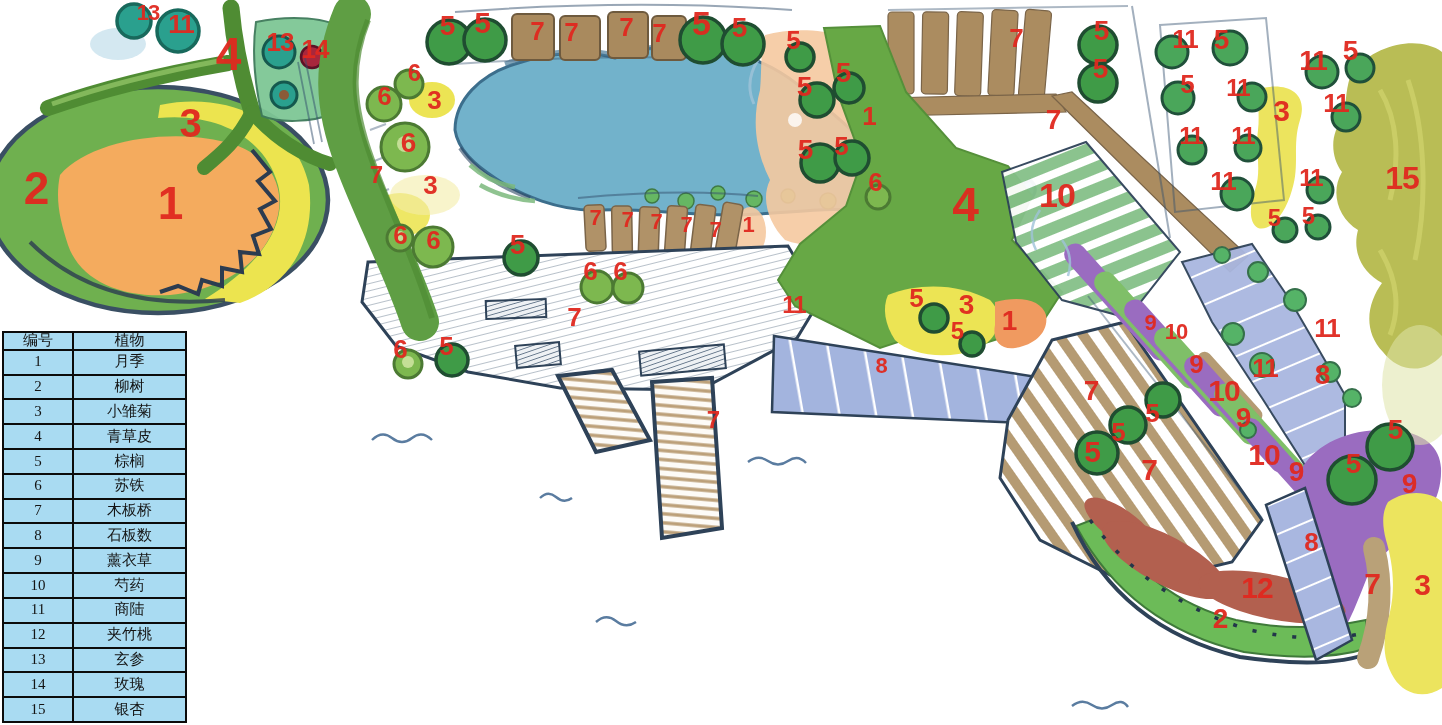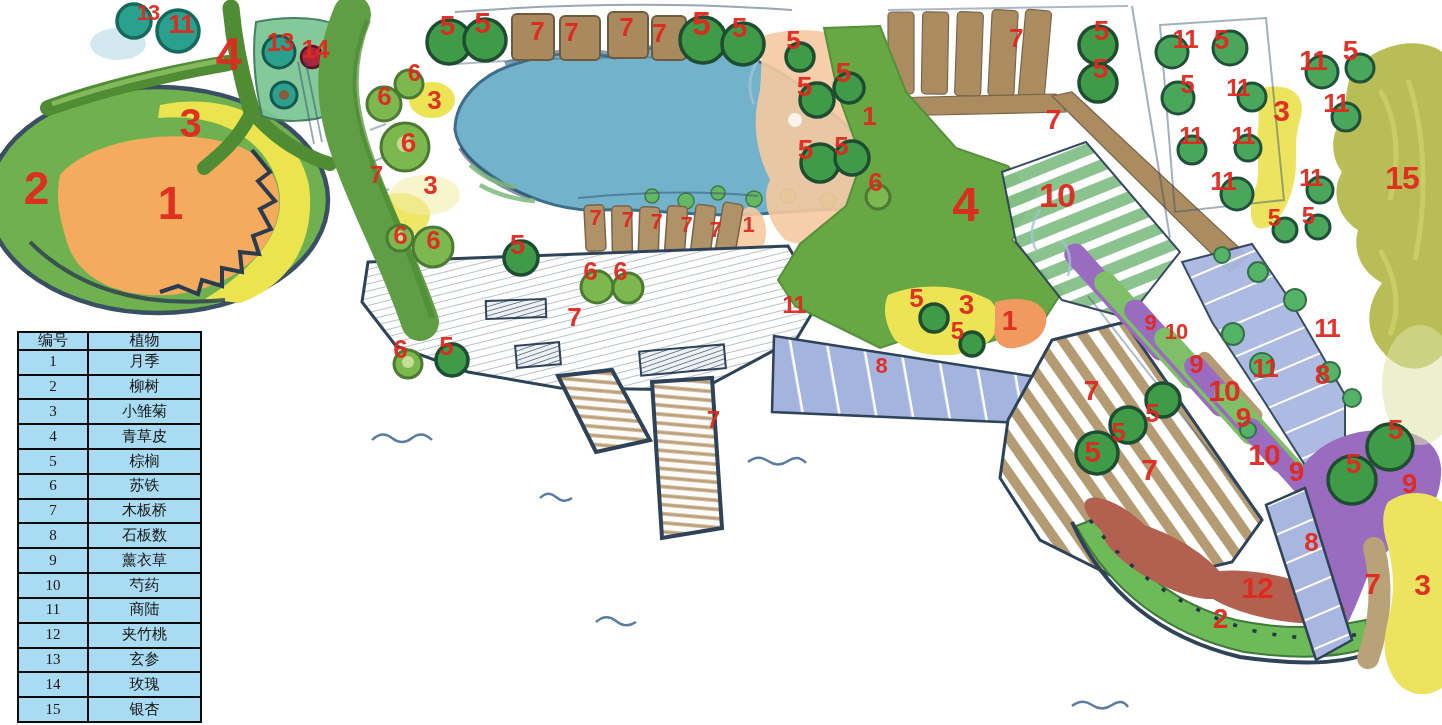--- a/index.html
+++ b/index.html
@@ -9,21 +9,20 @@
   .map-label{
     position:absolute;transform:translate(-50%,-54%);
     font-family:"Liberation Sans",sans-serif;font-weight:bold;line-height:1;
     color:var(--label-red,#e0291f);letter-spacing:-1px;opacity:.95;
   }
   table.legend{
     position:absolute;left:2px;top:331px;width:183px;height:392px;
     border-collapse:collapse;table-layout:fixed;
     background:var(--table-bg,#a9dbf2);
     font-family:"Liberation Serif","DejaVu Serif",serif;
-    margin-left:15px;
   }
   table.legend th, table.legend td{
     border:2px solid #0b0b0b;text-align:center;vertical-align:middle;
     font-size:15px;font-weight:normal;color:#141414;padding:0;line-height:1.05;
   }
 </style>
 </head>
 <body>
 
 <div class="stage">

